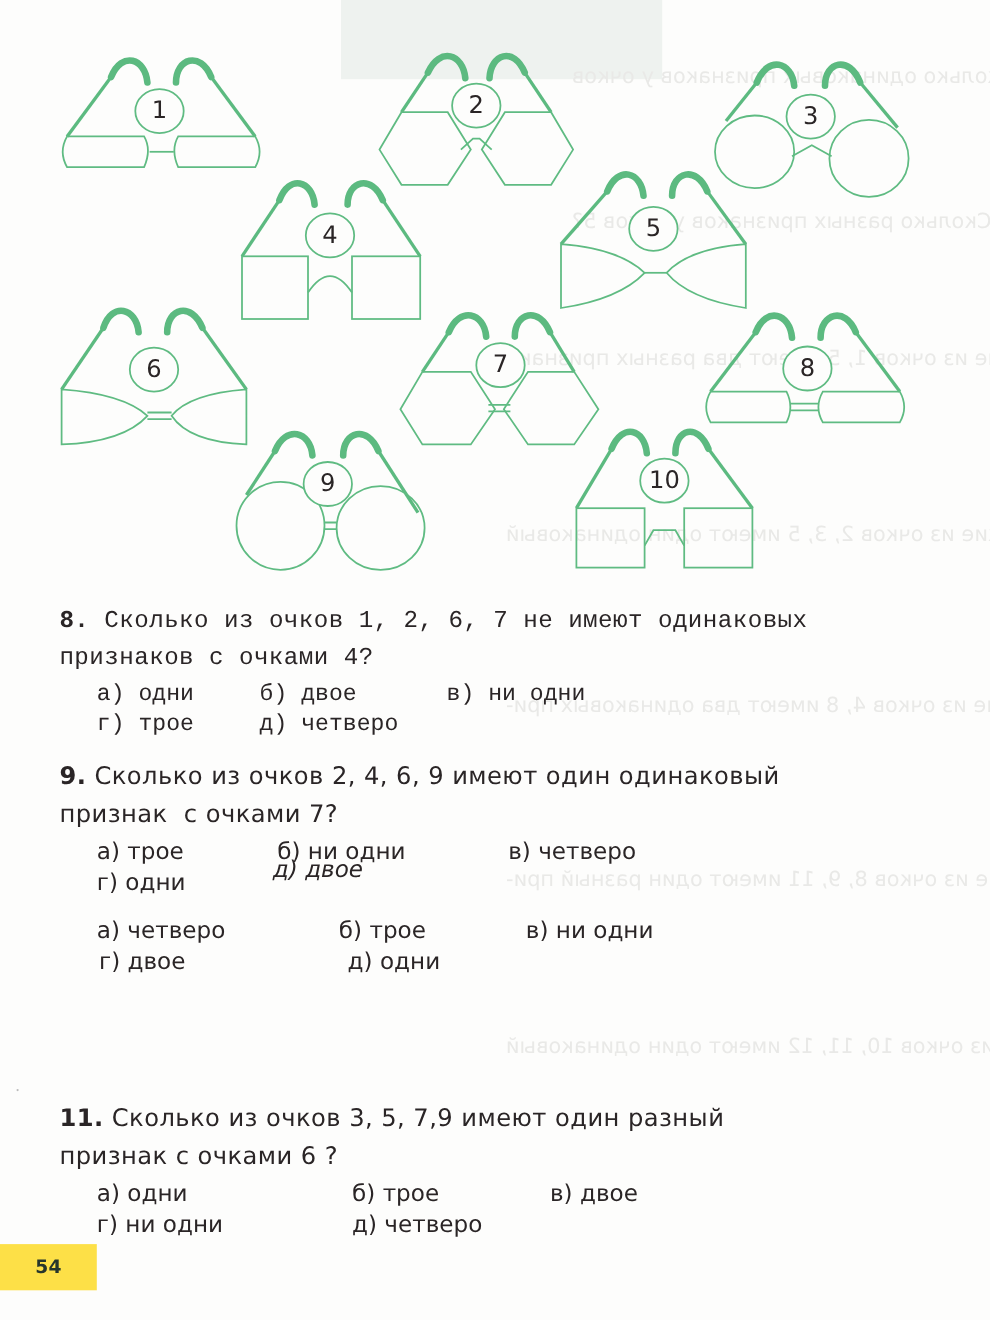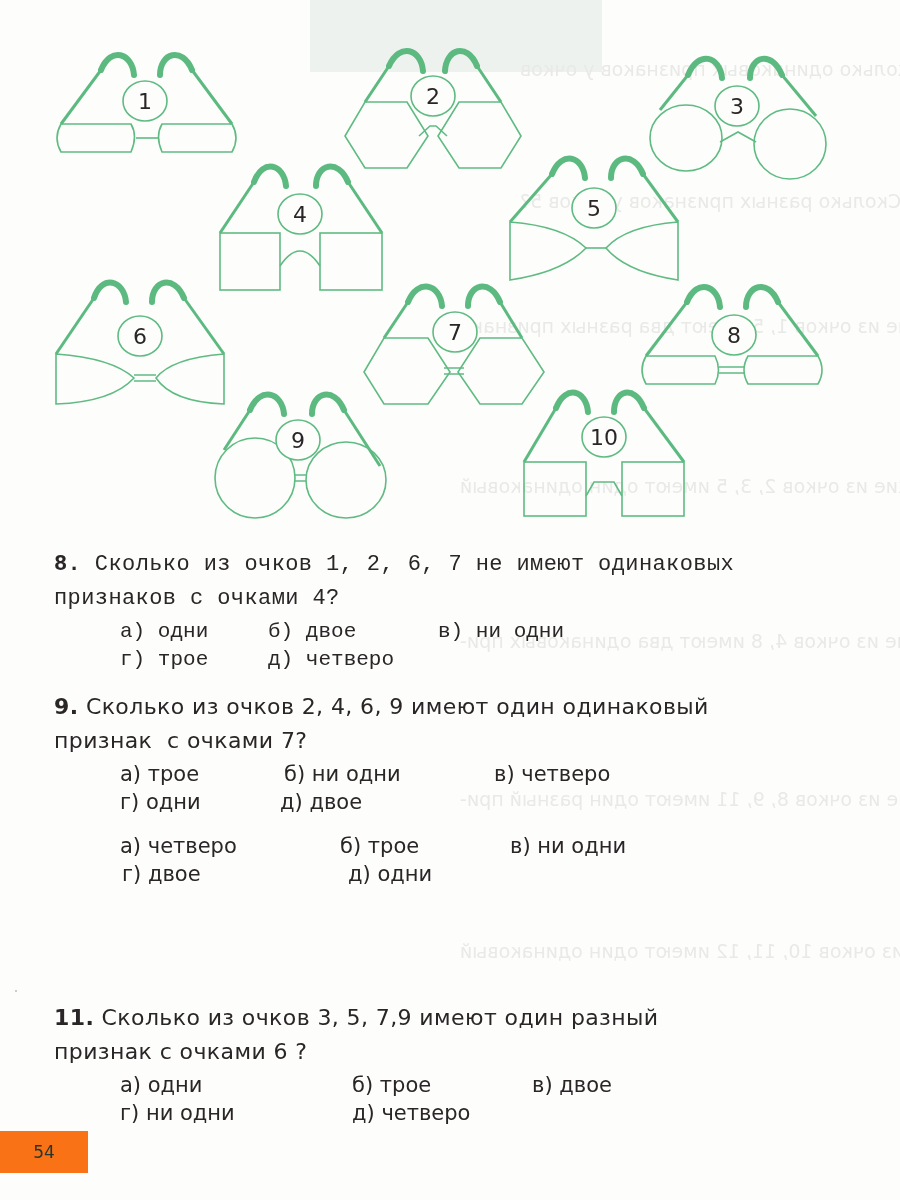--- a/index.html
+++ b/index.html
@@ -25,25 +25,25 @@
     .gl-arm { fill: none; stroke: #5cba80; stroke-width: 3; }
     .gl-badge { fill: #fdfdfc; stroke: #5fbb82; stroke-width: 1.6; }
     .gl-num {
       position: absolute; font-size: 22px; color: #2a2526;
       transform: translate(-50%, -50%); font-family: "DejaVu Sans", sans-serif;
     }
     .question { position: absolute; left: 54px; width: 780px; }
     .q-text { font-size: 22px; line-height: 34px; letter-spacing: 0.4px; margin: 0; }
     .q-num { font-weight: bold; }
     .answers { position: relative; height: 58px; font-size: 21px; margin-top: 4px; }
-    .ans { position: absolute; white-space: nowrap; cursor: pointer; margin-left: 32px; }
+    .ans { position: absolute; white-space: nowrap; cursor: pointer; }
     .page-num {
       position: absolute; left: 0; top: 1131px; width: 88px; height: 42px;
-      background: #f97316; display: flex; align-items: center; justify-content: center;
-      font-size: 17px; font-weight: normal; color: #27362c;
+      background: #fde047; display: flex; align-items: center; justify-content: center;
+      font-size: 17px; font-weight: bold; color: #27362c;
     }
     .dot { position: absolute; left: 15px; top: 990px; width: 2px; height: 2px; background: #bbb; border-radius: 1px; }
   </style>
 </head>
 <body>
 
 <div class="ghost-band"></div>
 <div class="ghost-text" style="left:520px;top:58px;">1. Сколько одинаковых признаков у очков</div>
 <div class="ghost-text" style="left:520px;top:190px;">2. Сколько разных признаков у очков 5?</div>
 <div class="ghost-text" style="left:460px;top:315px;">3. Какие из очков 1, 5 имеют два разных признака</div>
@@ -214,21 +214,21 @@
   <p class="q-text">
     <span class="q-num">9.</span>
     <span>Сколько из очков 2, 4, 6, 9 имеют один одинаковый</span><br>
     <span style="white-space:pre;">признак  с очками 7?</span>
   </p>
   <div class="answers">
     <span class="ans" style="left:34px;top:0;"><span>а)</span> <span>трое</span></span>
     <span class="ans" style="left:198px;top:0;"><span>б)</span> <span>ни одни</span></span>
     <span class="ans" style="left:408px;top:0;"><span>в)</span> <span>четверо</span></span>
     <span class="ans" style="left:34px;top:28px;"><span>г)</span> <span>одни</span></span>
-    <span class="ans" style="left:194px;top:28px;"><span>д)</span> <span>двое</span></span>
+    <span class="ans" style="left:194px;top:16px;font-style:italic;"><span>д)</span> <span>двое</span></span>
   </div>
 </div>
 
 <div class="question" style="top:830px;">
   <div class="answers">
     <span class="ans" style="left:34px;top:0;"><span>а)</span> <span>четверо</span></span>
     <span class="ans" style="left:254px;top:0;"><span>б)</span> <span>трое</span></span>
     <span class="ans" style="left:424px;top:0;"><span>в)</span> <span>ни одни</span></span>
     <span class="ans" style="left:36px;top:28px;"><span>г)</span> <span>двое</span></span>
     <span class="ans" style="left:262px;top:28px;"><span>д)</span> <span>одни</span></span>

